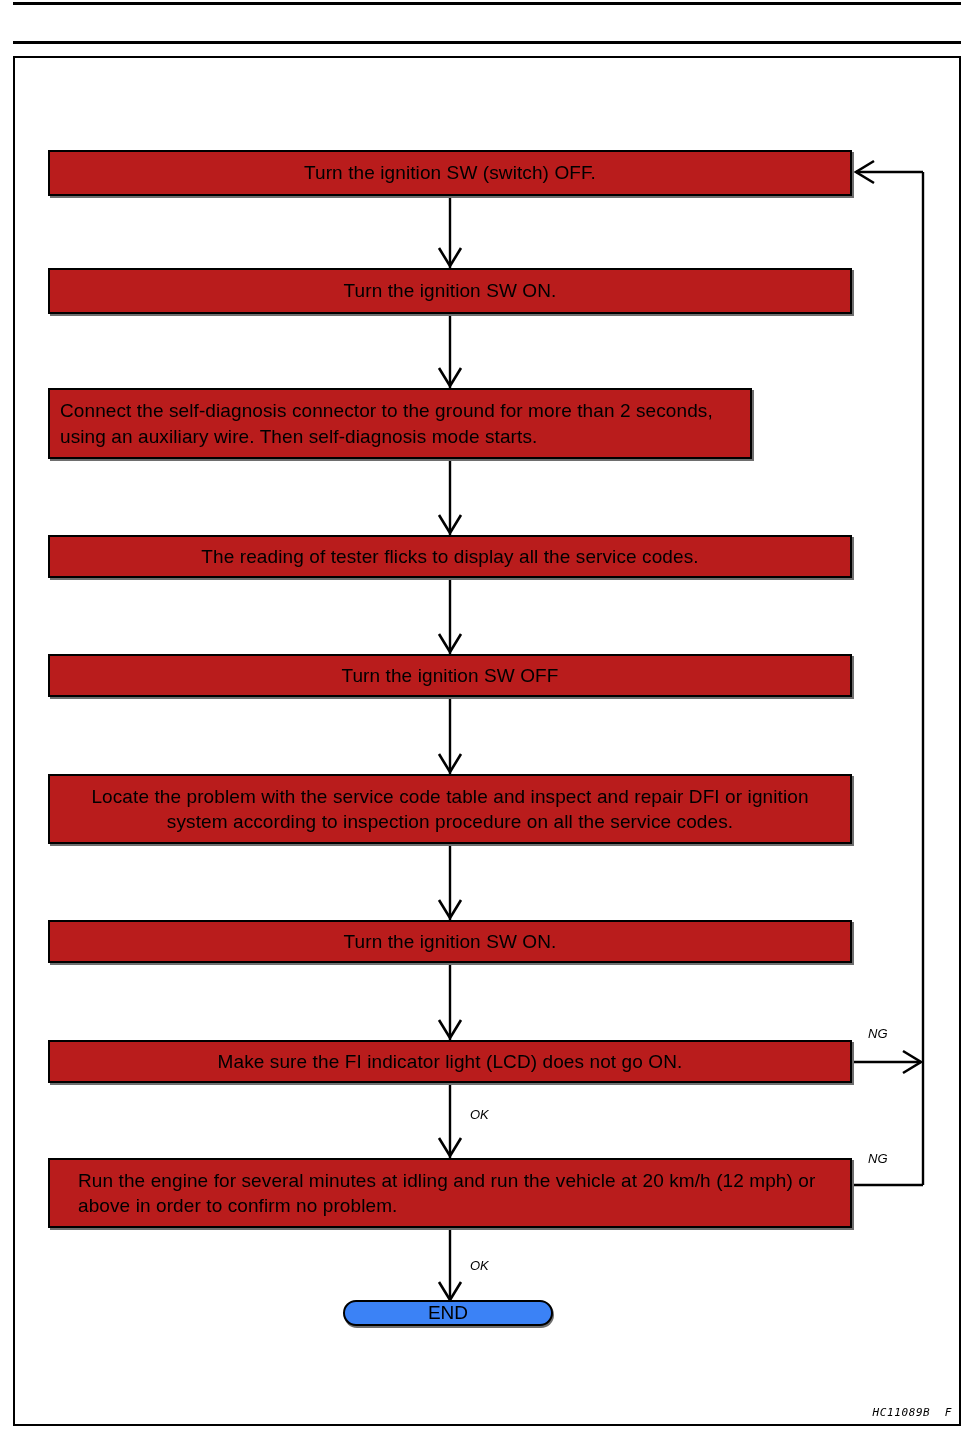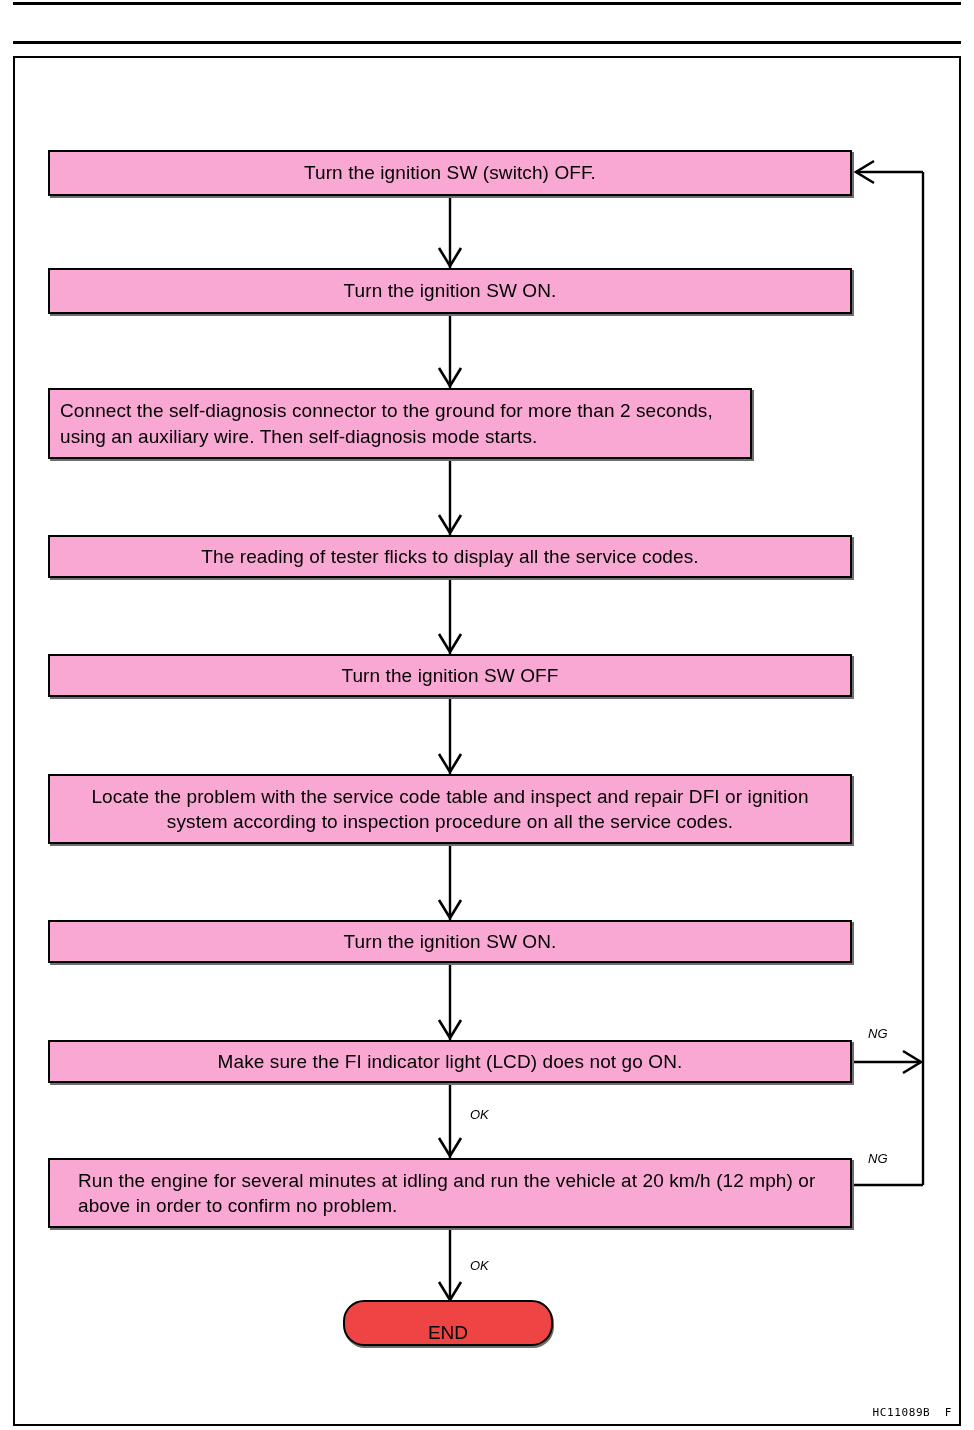--- a/index.html
+++ b/index.html
@@ -50,48 +50,48 @@
     width: 974px;
     height: 1430px;
     pointer-events: none;
   }
 
   
   .node {
     position: absolute;
     box-sizing: border-box;
     border: 2px solid #000000;
-    background: #f9a8d4;
+    background: #b91c1c;
     box-shadow: 2px 2px 0 0 #6e6e6e;
     display: flex;
     align-items: center;
     justify-content: center;
     padding: 4px 10px;
     font-size: 19px;
     line-height: 1.32;
     letter-spacing: 0.1px;
   }
   .node.center  { text-align: center; }
   .node.justify { text-align: left; justify-content: flex-start; }
   .node.midtext { text-align: center; }
 
   
   #node-end {
     position: absolute;
     left: 343px;
     top: 1300px;
     width: 210px;
-    height: 46px;
+    height: 26px;
     box-sizing: border-box;
     border: 2px solid #000000;
     border-radius: 21px;
-    background: #ef4444;
+    background: #3b82f6;
     box-shadow: 1px 2px 0 0 #6e6e6e;
     display: flex;
-    align-items: flex-end;
+    align-items: center;
     justify-content: center;
     font-size: 19px;
   }
 
   
   .edge-label {
     position: absolute;
     font-size: 13px;
     line-height: 1;
     white-space: nowrap;
@@ -101,20 +101,21 @@
   
   #figure-id {
     position: absolute;
     right: 22px;
     top: 1406px;
     font-family: "DejaVu Sans Mono", monospace;
     font-size: 11px;
     letter-spacing: 0.6px;
     color: #000000;
     white-space: pre;
+    font-style: italic;
   }
 </style>
 </head>
 <body>
 
 <div id="page">
 
   <div class="rule" id="rule-top"></div>
   <div class="rule" id="rule-second"></div>
 

